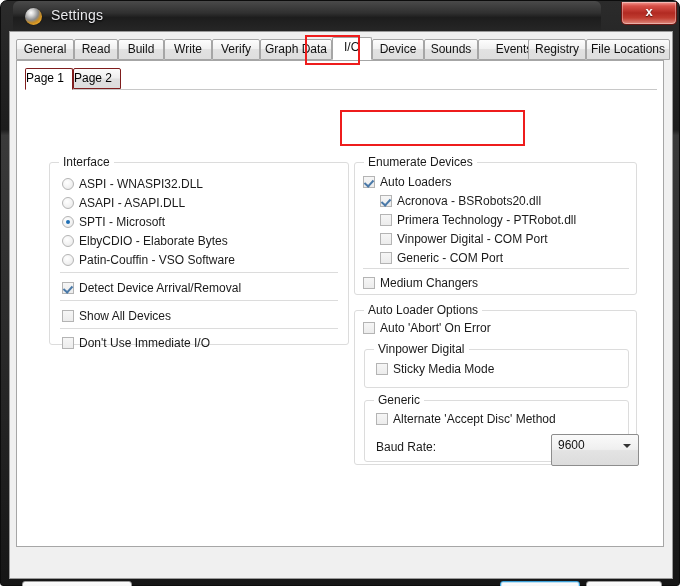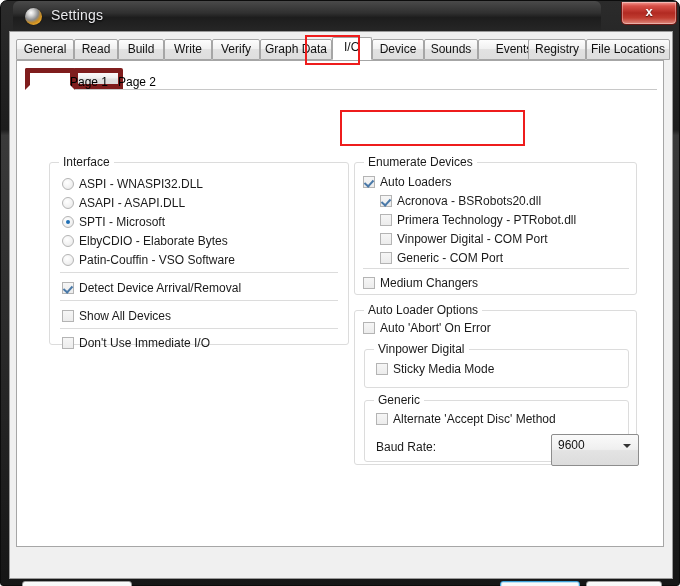--- a/index.html
+++ b/index.html
@@ -131,28 +131,27 @@
     position: absolute;
     left: 8px; top: 7px;
     height: 22px;
   }
   .subtab {
     position: absolute;
     top: 0;
     height: 21px;
     box-sizing: border-box;
     background: linear-gradient(to bottom, #fbfbfb 0%, #eeeeee 48%, #e0e0e0 52%, #dcdcdc 100%);
-    border: 5px solid #7f1d1d;
+    border: 1px solid #7f1d1d;
     border-radius: 2px 2px 0 0;
     font-size: 12px;
     line-height: 19px;
     text-align: left;
     cursor: pointer;
     white-space: nowrap;
-    padding-left: 40px;
   }
   .subtab.selected {
     background: #ffffff;
     border-bottom-color: #ffffff;
     height: 22px;
     z-index: 3;
   }
   #subtab-underline {
     position: absolute;
     left: 8px; top: 28px;
@@ -313,21 +312,21 @@
         <div class="tab" style="left: 408px; width: 54px;">Sounds</div>
         <div class="tab" style="left: 462px; width: 72px;">Events</div>
         <div class="tab" style="left: 512px; width: 58px;">Registry</div>
         <div class="tab" style="left: 570px; width: 84px;">File Locations</div>
       </div>
 
     <div id="tabpage">
 
       <div id="subtabstrip">
           <div class="subtab selected" style="left: 0px; width: 48px;">Page 1</div>
-          <div class="subtab" style="left: 48px; width: 32px;">Page 2</div>
+          <div class="subtab" style="left: 48px; width: 48px;">Page 2</div>
         </div>
       <div id="subtab-underline"></div>
 
       <div class="groupbox" style="left:32px; top:101px; width:300px; height:183px;">
         <div class="gb-title">Interface</div>
 
         <div class="opt" style="left:12px; top:14px;">
           <span class="radio"></span>
           <span class="lbl">ASPI - WNASPI32.DLL</span>
         </div>

